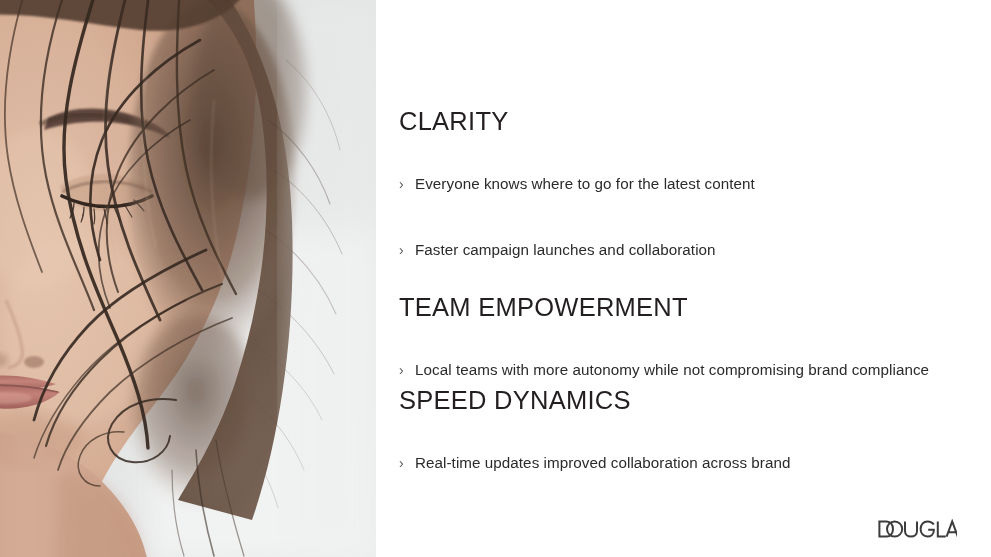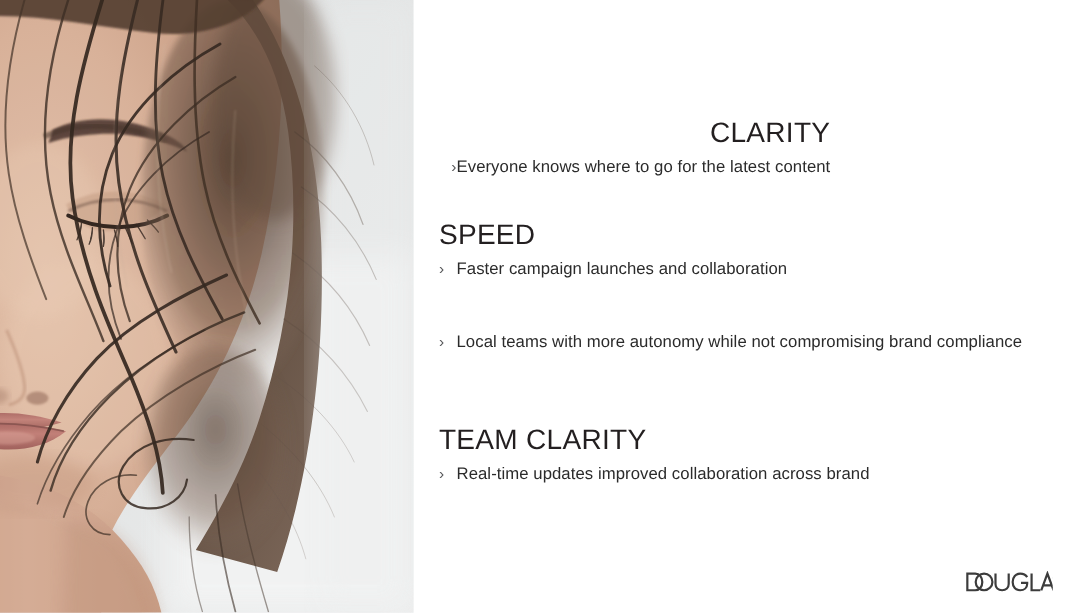--- a/index.html
+++ b/index.html
@@ -70,24 +70,25 @@
     line-height: 1;
   }
 
   .bullet-text {
     font-family: "Liberation Sans", sans-serif;
     font-weight: 400;
     font-size: 15.2px;
     line-height: 1.2;
     letter-spacing: 0.004em;
     color: #2b2b2b;
+    margin-top: 32px;
   }
 
   
-  #block-clarity        { top: 108px; text-align: right; }
+  #block-clarity        { top: 108px; }
   #block-speed          { top: 201px; }
   #block-empowerment    { top: 294px; }
   #block-dynamics       { top: 387px; }
 
   
   #logo {
     position: absolute;
     right: 34px;
     bottom: 18px;
     height: 20px;
@@ -267,36 +268,36 @@
 
     <div class="block" id="block-clarity">
       <div class="block-heading">CLARITY</div>
       <div class="block-bullet">
         <span class="bullet-mark">›</span>
         <span class="bullet-text">Everyone knows where to go for the latest content</span>
       </div>
     </div>
 
     <div class="block" id="block-speed">
-      <div class="block-heading">SPEED</div>
       <div class="block-bullet">
         <span class="bullet-mark">›</span>
         <span class="bullet-text">Faster campaign launches and collaboration</span>
       </div>
     </div>
 
     <div class="block" id="block-empowerment">
+      <div class="block-heading">TEAM EMPOWERMENT</div>
       <div class="block-bullet">
         <span class="bullet-mark">›</span>
         <span class="bullet-text">Local teams with more autonomy while not compromising brand compliance</span>
       </div>
     </div>
 
     <div class="block" id="block-dynamics">
-      <div class="block-heading">TEAM CLARITY</div>
+      <div class="block-heading">SPEED DYNAMICS</div>
       <div class="block-bullet">
         <span class="bullet-mark">›</span>
         <span class="bullet-text">Real-time updates improved collaboration across brand</span>
       </div>
     </div>
 
     <div id="logo">
       <svg width="80" height="20" viewBox="0 0 200 50">
         <g fill="none" stroke="#3c3c3c" stroke-width="5">
 

